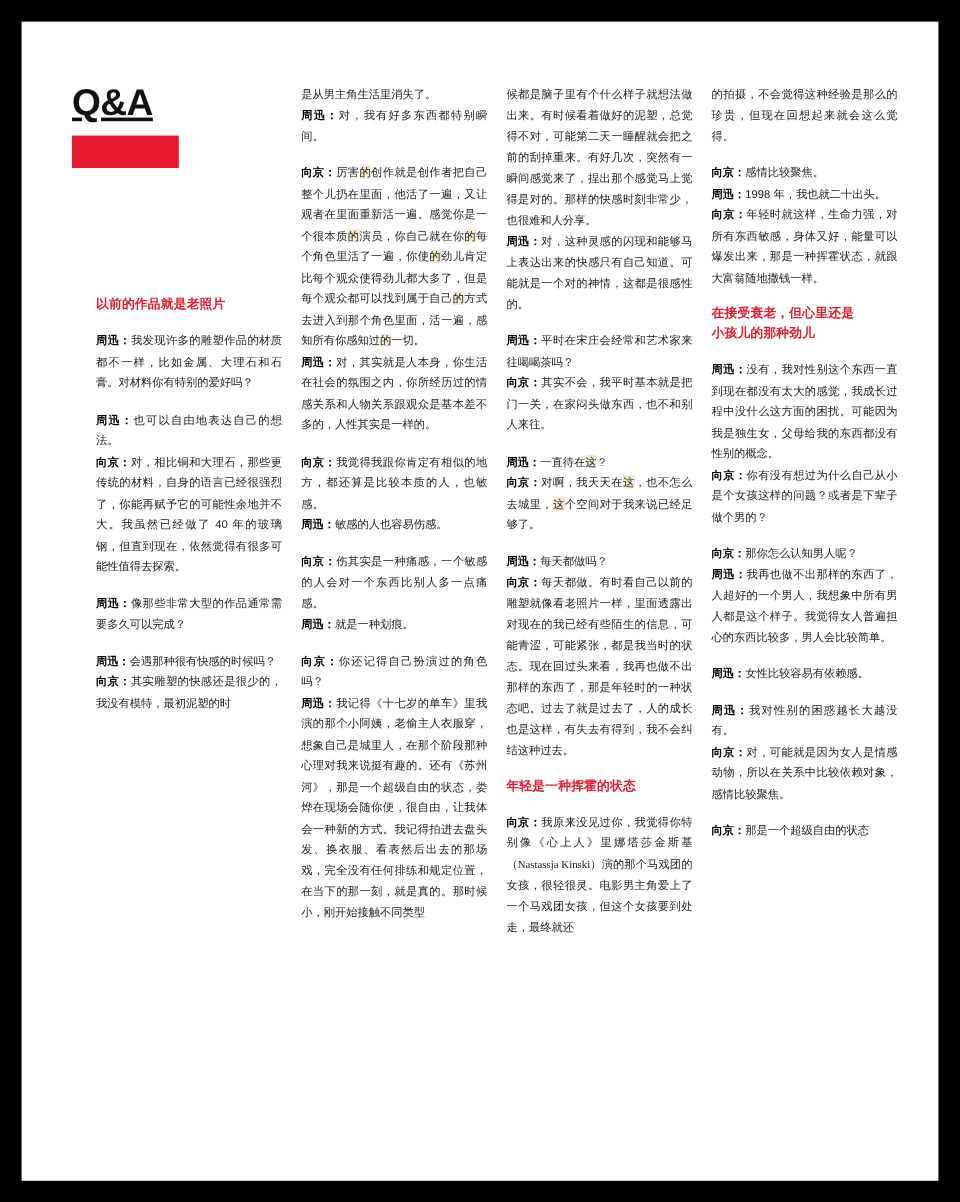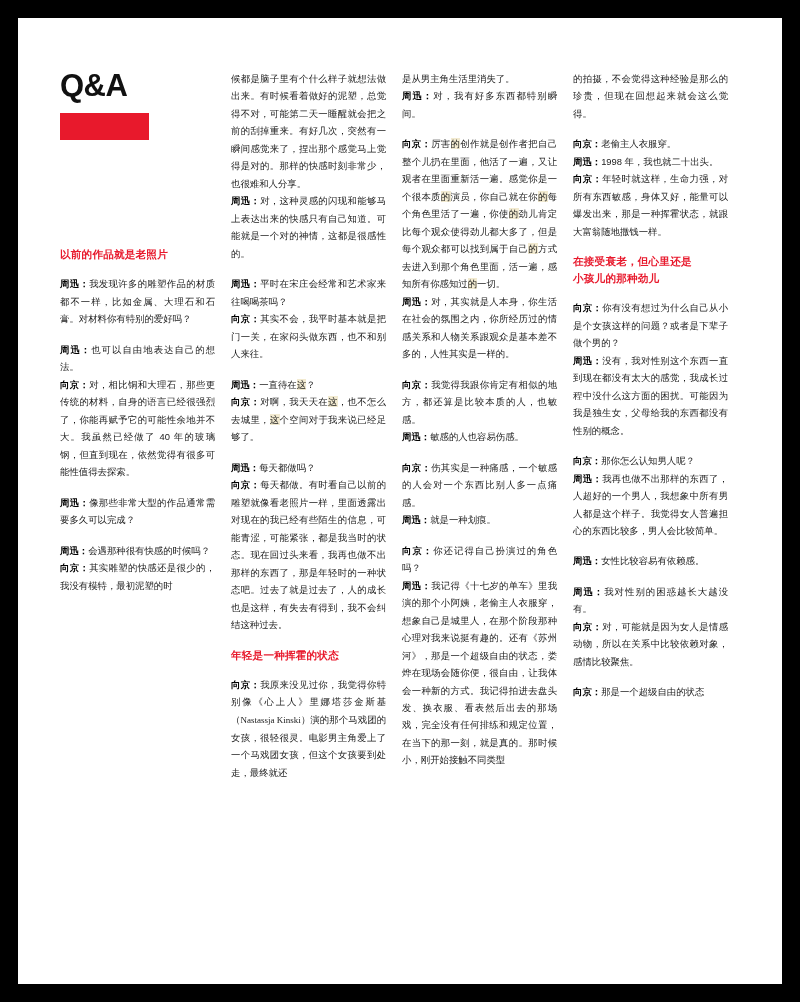--- a/index.html
+++ b/index.html
@@ -23,20 +23,21 @@
     left:42px;top:52px;
     width:150px;
   }
   .qa-title{
     font-size:31px;
     font-weight:bold;
     letter-spacing:-0.5px;
     color:#111;
     line-height:1;
     font-family:"Liberation Sans","DejaVu Sans",sans-serif;
+    text-decoration:underline;
   }
   .red-block{
     margin-top:12px;
     width:89px;height:27px;
     background:#e8192c;
   }
   .columns{
     position:absolute;
     left:42px;top:52px;
     right:22px;bottom:24px;
@@ -45,21 +46,21 @@
   }
   .col{
     width:155px;
     flex:0 0 155px;
     font-size:9.4px;
     line-height:1.86;
     color:#1a1a1a;
     text-align:justify;
     text-justify:inter-character;
   }
-  .col.first{padding-top:176px;}
+  .col.first{padding-top:176px;margin-left:20px;}
   .col p{margin:0 0 0 0;}
   .col .para{margin-bottom:0;}
   .col .gap{height:13px;}
   .head-red{
     color:#e8192c;
     font-weight:bold;
     font-size:10.6px;
     line-height:1.55;
     margin:0 0 13px 0;
     letter-spacing:0.2px;
@@ -86,61 +87,61 @@
         <div class="gap"></div>
         <p class="para"><span class="spk">周迅：</span><span>也可以自由地表达自己的想法。</span></p>
         <p class="para"><span class="spk">向京：</span><span>对，相比铜和大理石，那些更传统的材料，自身的语言已经很强烈了，你能再赋予它的可能性余地并不大。我虽然已经做了 <span class="num">40</span> 年的玻璃钢，但直到现在，依然觉得有很多可能性值得去探索。</span></p>
         <div class="gap"></div>
         <p class="para"><span class="spk">周迅：</span><span>像那些非常大型的作品通常需要多久可以完成？</span></p>
         <div class="gap"></div>
         <p class="para"><span class="spk">周迅：</span><span>会遇那种很有快感的时候吗？</span></p>
         <p class="para"><span class="spk">向京：</span><span>其实雕塑的快感还是很少的，我没有模特，最初泥塑的时</span></p>
       </div>
     <div class="col">
+        <p class="para"><span>是从男主角生活里消失了。</span></p>
+        <p class="para"><span class="spk">周迅：</span><span>对，我有好多东西都特别瞬间。</span></p>
+        <div class="gap"></div>
+        <p class="para"><span class="spk">向京：</span><span>厉害<span class="hl">的</span>创作就是创作者把自己整个儿扔在里面，他活了一遍，又让观者在里面重新活一遍。感觉你是一个很本质<span class="hl">的</span>演员，你自己就在你<span class="hl">的</span>每个角色里活了一遍，你使<span class="hl">的</span>劲儿肯定比每个观众使得劲儿都大多了，但是每个观众都可以找到属于自己<span class="hl">的</span>方式去进入到那个角色里面，活一遍，感知所有你感知过<span class="hl">的</span>一切。</span></p>
+        <p class="para"><span class="spk">周迅：</span><span>对，其实就是人本身，你生活在社会的氛围之内，你所经历过的情感关系和人物关系跟观众是基本差不多的，人性其实是一样的。</span></p>
+        <div class="gap"></div>
+        <p class="para"><span class="spk">向京：</span><span>我觉得我跟你肯定有相似的地方，都还算是比较本质的人，也敏感。</span></p>
+        <p class="para"><span class="spk">周迅：</span><span>敏感的人也容易伤感。</span></p>
+        <div class="gap"></div>
+        <p class="para"><span class="spk">向京：</span><span>伤其实是一种痛感，一个敏感的人会对一个东西比别人多一点痛感。</span></p>
+        <p class="para"><span class="spk">周迅：</span><span>就是一种划痕。</span></p>
+        <div class="gap"></div>
+        <p class="para"><span class="spk">向京：</span><span>你还记得自己扮演过的角色吗？</span></p>
+        <p class="para"><span class="spk">周迅：</span><span>我记得《十七岁的单车》里我演的那个小阿姨，老偷主人衣服穿，想象自己是城里人，在那个阶段那种心理对我来说挺有趣的。还有《苏州河》，那是一个超级自由的状态，娄烨在现场会随你便，很自由，让我体会一种新的方式。我记得拍进去盘头发、换衣服、看表然后出去的那场戏，完全没有任何排练和规定位置，在当下的那一刻，就是真的。那时候小，刚开始接触不同类型</span></p>
+      </div>
+    <div class="col">
         <p class="para"><span>候都是脑子里有个什么样子就想法做出来。有时候看着做好的泥塑，总觉得不对，可能第二天一睡醒就会把之前的刮掉重来。有好几次，突然有一瞬间感觉来了，捏出那个感觉马上觉得是对的。那样的快感时刻非常少，也很难和人分享。</span></p>
         <p class="para"><span class="spk">周迅：</span><span>对，这种灵感的闪现和能够马上表达出来的快感只有自己知道。可能就是一个对的神情，这都是很感性的。</span></p>
         <div class="gap"></div>
         <p class="para"><span class="spk">周迅：</span><span>平时在宋庄会经常和艺术家来往喝喝茶吗？</span></p>
         <p class="para"><span class="spk">向京：</span><span>其实不会，我平时基本就是把门一关，在家闷头做东西，也不和别人来往。</span></p>
         <div class="gap"></div>
         <p class="para"><span class="spk">周迅：</span><span>一直待在<span class="hl">这</span>？</span></p>
         <p class="para"><span class="spk">向京：</span><span>对啊，我天天在<span class="hl">这</span>，也不怎么去城里，<span class="hl">这</span>个空间对于我来说已经足够了。</span></p>
         <div class="gap"></div>
         <p class="para"><span class="spk">周迅：</span><span>每天都做吗？</span></p>
         <p class="para"><span class="spk">向京：</span><span>每天都做。有时看自己以前的雕塑就像看老照片一样，里面透露出对现在的我已经有些陌生的信息，可能青涩，可能紧张，都是我当时的状态。现在回过头来看，我再也做不出那样的东西了，那是年轻时的一种状态吧。过去了就是过去了，人的成长也是这样，有失去有得到，我不会纠结这种过去。</span></p>
         <div class="gap"></div>
         <div class="head-red">年轻是一种挥霍的状态</div>
         <p class="para"><span class="spk">向京：</span><span>我原来没见过你，我觉得你特别像《心上人》里娜塔莎金斯基（<span class="latin">Nastassja Kinski</span>）演的那个马戏团的女孩，很轻很灵。电影男主角爱上了一个马戏团女孩，但这个女孩要到处走，最终就还</span></p>
       </div>
     <div class="col">
-        <p class="para"><span>是从男主角生活里消失了。</span></p>
-        <p class="para"><span class="spk">周迅：</span><span>对，我有好多东西都特别瞬间。</span></p>
-        <div class="gap"></div>
-        <p class="para"><span class="spk">向京：</span><span>厉害<span class="hl">的</span>创作就是创作者把自己整个儿扔在里面，他活了一遍，又让观者在里面重新活一遍。感觉你是一个很本质<span class="hl">的</span>演员，你自己就在你<span class="hl">的</span>每个角色里活了一遍，你使<span class="hl">的</span>劲儿肯定比每个观众使得劲儿都大多了，但是每个观众都可以找到属于自己<span class="hl">的</span>方式去进入到那个角色里面，活一遍，感知所有你感知过<span class="hl">的</span>一切。</span></p>
-        <p class="para"><span class="spk">周迅：</span><span>对，其实就是人本身，你生活在社会的氛围之内，你所经历过的情感关系和人物关系跟观众是基本差不多的，人性其实是一样的。</span></p>
-        <div class="gap"></div>
-        <p class="para"><span class="spk">向京：</span><span>我觉得我跟你肯定有相似的地方，都还算是比较本质的人，也敏感。</span></p>
-        <p class="para"><span class="spk">周迅：</span><span>敏感的人也容易伤感。</span></p>
-        <div class="gap"></div>
-        <p class="para"><span class="spk">向京：</span><span>伤其实是一种痛感，一个敏感的人会对一个东西比别人多一点痛感。</span></p>
-        <p class="para"><span class="spk">周迅：</span><span>就是一种划痕。</span></p>
-        <div class="gap"></div>
-        <p class="para"><span class="spk">向京：</span><span>你还记得自己扮演过的角色吗？</span></p>
-        <p class="para"><span class="spk">周迅：</span><span>我记得《十七岁的单车》里我演的那个小阿姨，老偷主人衣服穿，想象自己是城里人，在那个阶段那种心理对我来说挺有趣的。还有《苏州河》，那是一个超级自由的状态，娄烨在现场会随你便，很自由，让我体会一种新的方式。我记得拍进去盘头发、换衣服、看表然后出去的那场戏，完全没有任何排练和规定位置，在当下的那一刻，就是真的。那时候小，刚开始接触不同类型</span></p>
-      </div>
-    <div class="col">
         <p class="para"><span>的拍摄，不会觉得这种经验是那么的珍贵，但现在回想起来就会这么觉得。</span></p>
         <div class="gap"></div>
-        <p class="para"><span class="spk">向京：</span><span>老偷主人衣服穿。</span></p>
+        <p class="para"><span class="spk">向京：</span><span>感情比较聚焦。</span></p>
         <p class="para"><span class="spk">周迅：</span><span><span class="num">1998</span> 年，我也就二十出头。</span></p>
         <p class="para"><span class="spk">向京：</span><span>年轻时就这样，生命力强，对所有东西敏感，身体又好，能量可以爆发出来，那是一种挥霍状态，就跟大富翁随地撒钱一样。</span></p>
         <div class="gap"></div>
         <div class="head-red">在接受衰老，但心里还是<br>小孩儿的那种劲儿</div>
+        <p class="para"><span class="spk">周迅：</span><span>没有，我对性别这个东西一直到现在都没有太大的感觉，我成长过程中没什么这方面的困扰。可能因为我是独生女，父母给我的东西都没有性别的概念。</span></p>
         <p class="para"><span class="spk">向京：</span><span>你有没有想过为什么自己从小是个女孩这样的问题？或者是下辈子做个男的？</span></p>
-        <p class="para"><span class="spk">周迅：</span><span>没有，我对性别这个东西一直到现在都没有太大的感觉，我成长过程中没什么这方面的困扰。可能因为我是独生女，父母给我的东西都没有性别的概念。</span></p>
         <div class="gap"></div>
         <p class="para"><span class="spk">向京：</span><span>那你怎么认知男人呢？</span></p>
         <p class="para"><span class="spk">周迅：</span><span>我再也做不出那样的东西了，人超好的一个男人，我想象中所有男人都是这个样子。我觉得女人普遍担心的东西比较多，男人会比较简单。</span></p>
         <div class="gap"></div>
         <p class="para"><span class="spk">周迅：</span><span>女性比较容易有依赖感。</span></p>
         <div class="gap"></div>
         <p class="para"><span class="spk">周迅：</span><span>我对性别的困惑越长大越没有。</span></p>
         <p class="para"><span class="spk">向京：</span><span>对，可能就是因为女人是情感动物，所以在关系中比较依赖对象，感情比较聚焦。</span></p>
         <div class="gap"></div>
         <p class="para"><span class="spk">向京：</span><span>那是一个超级自由的状态</span></p>

